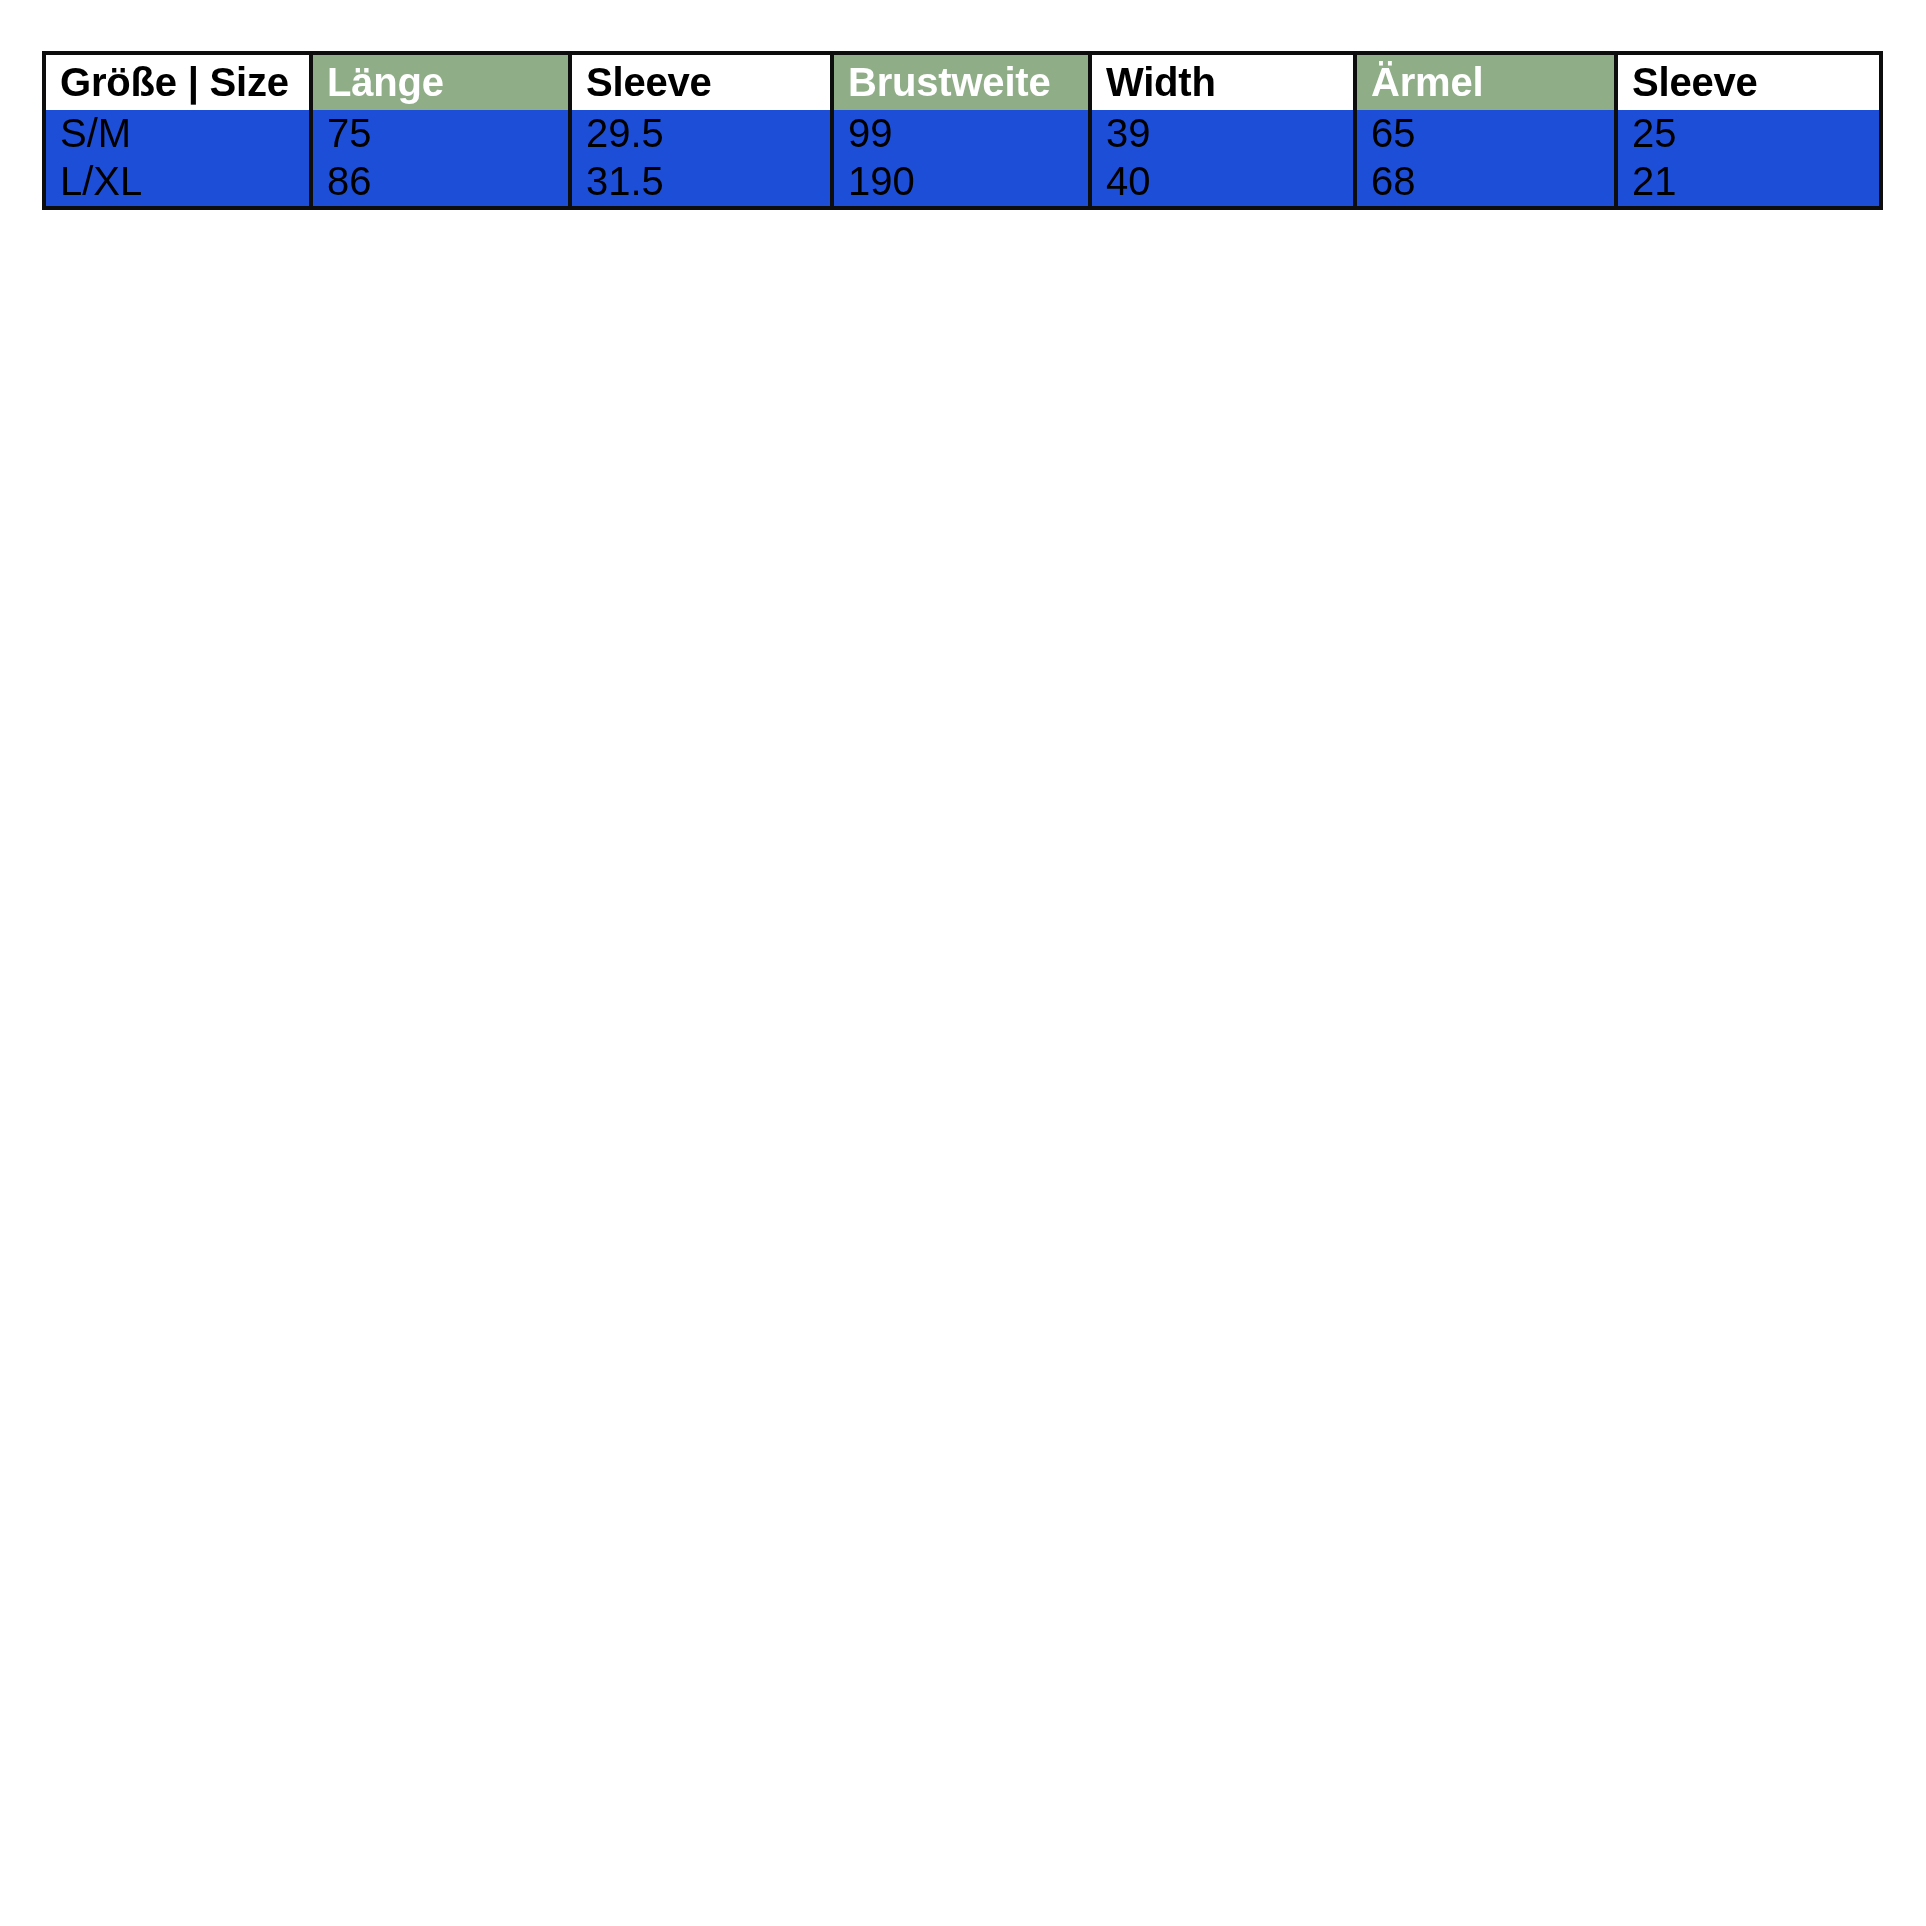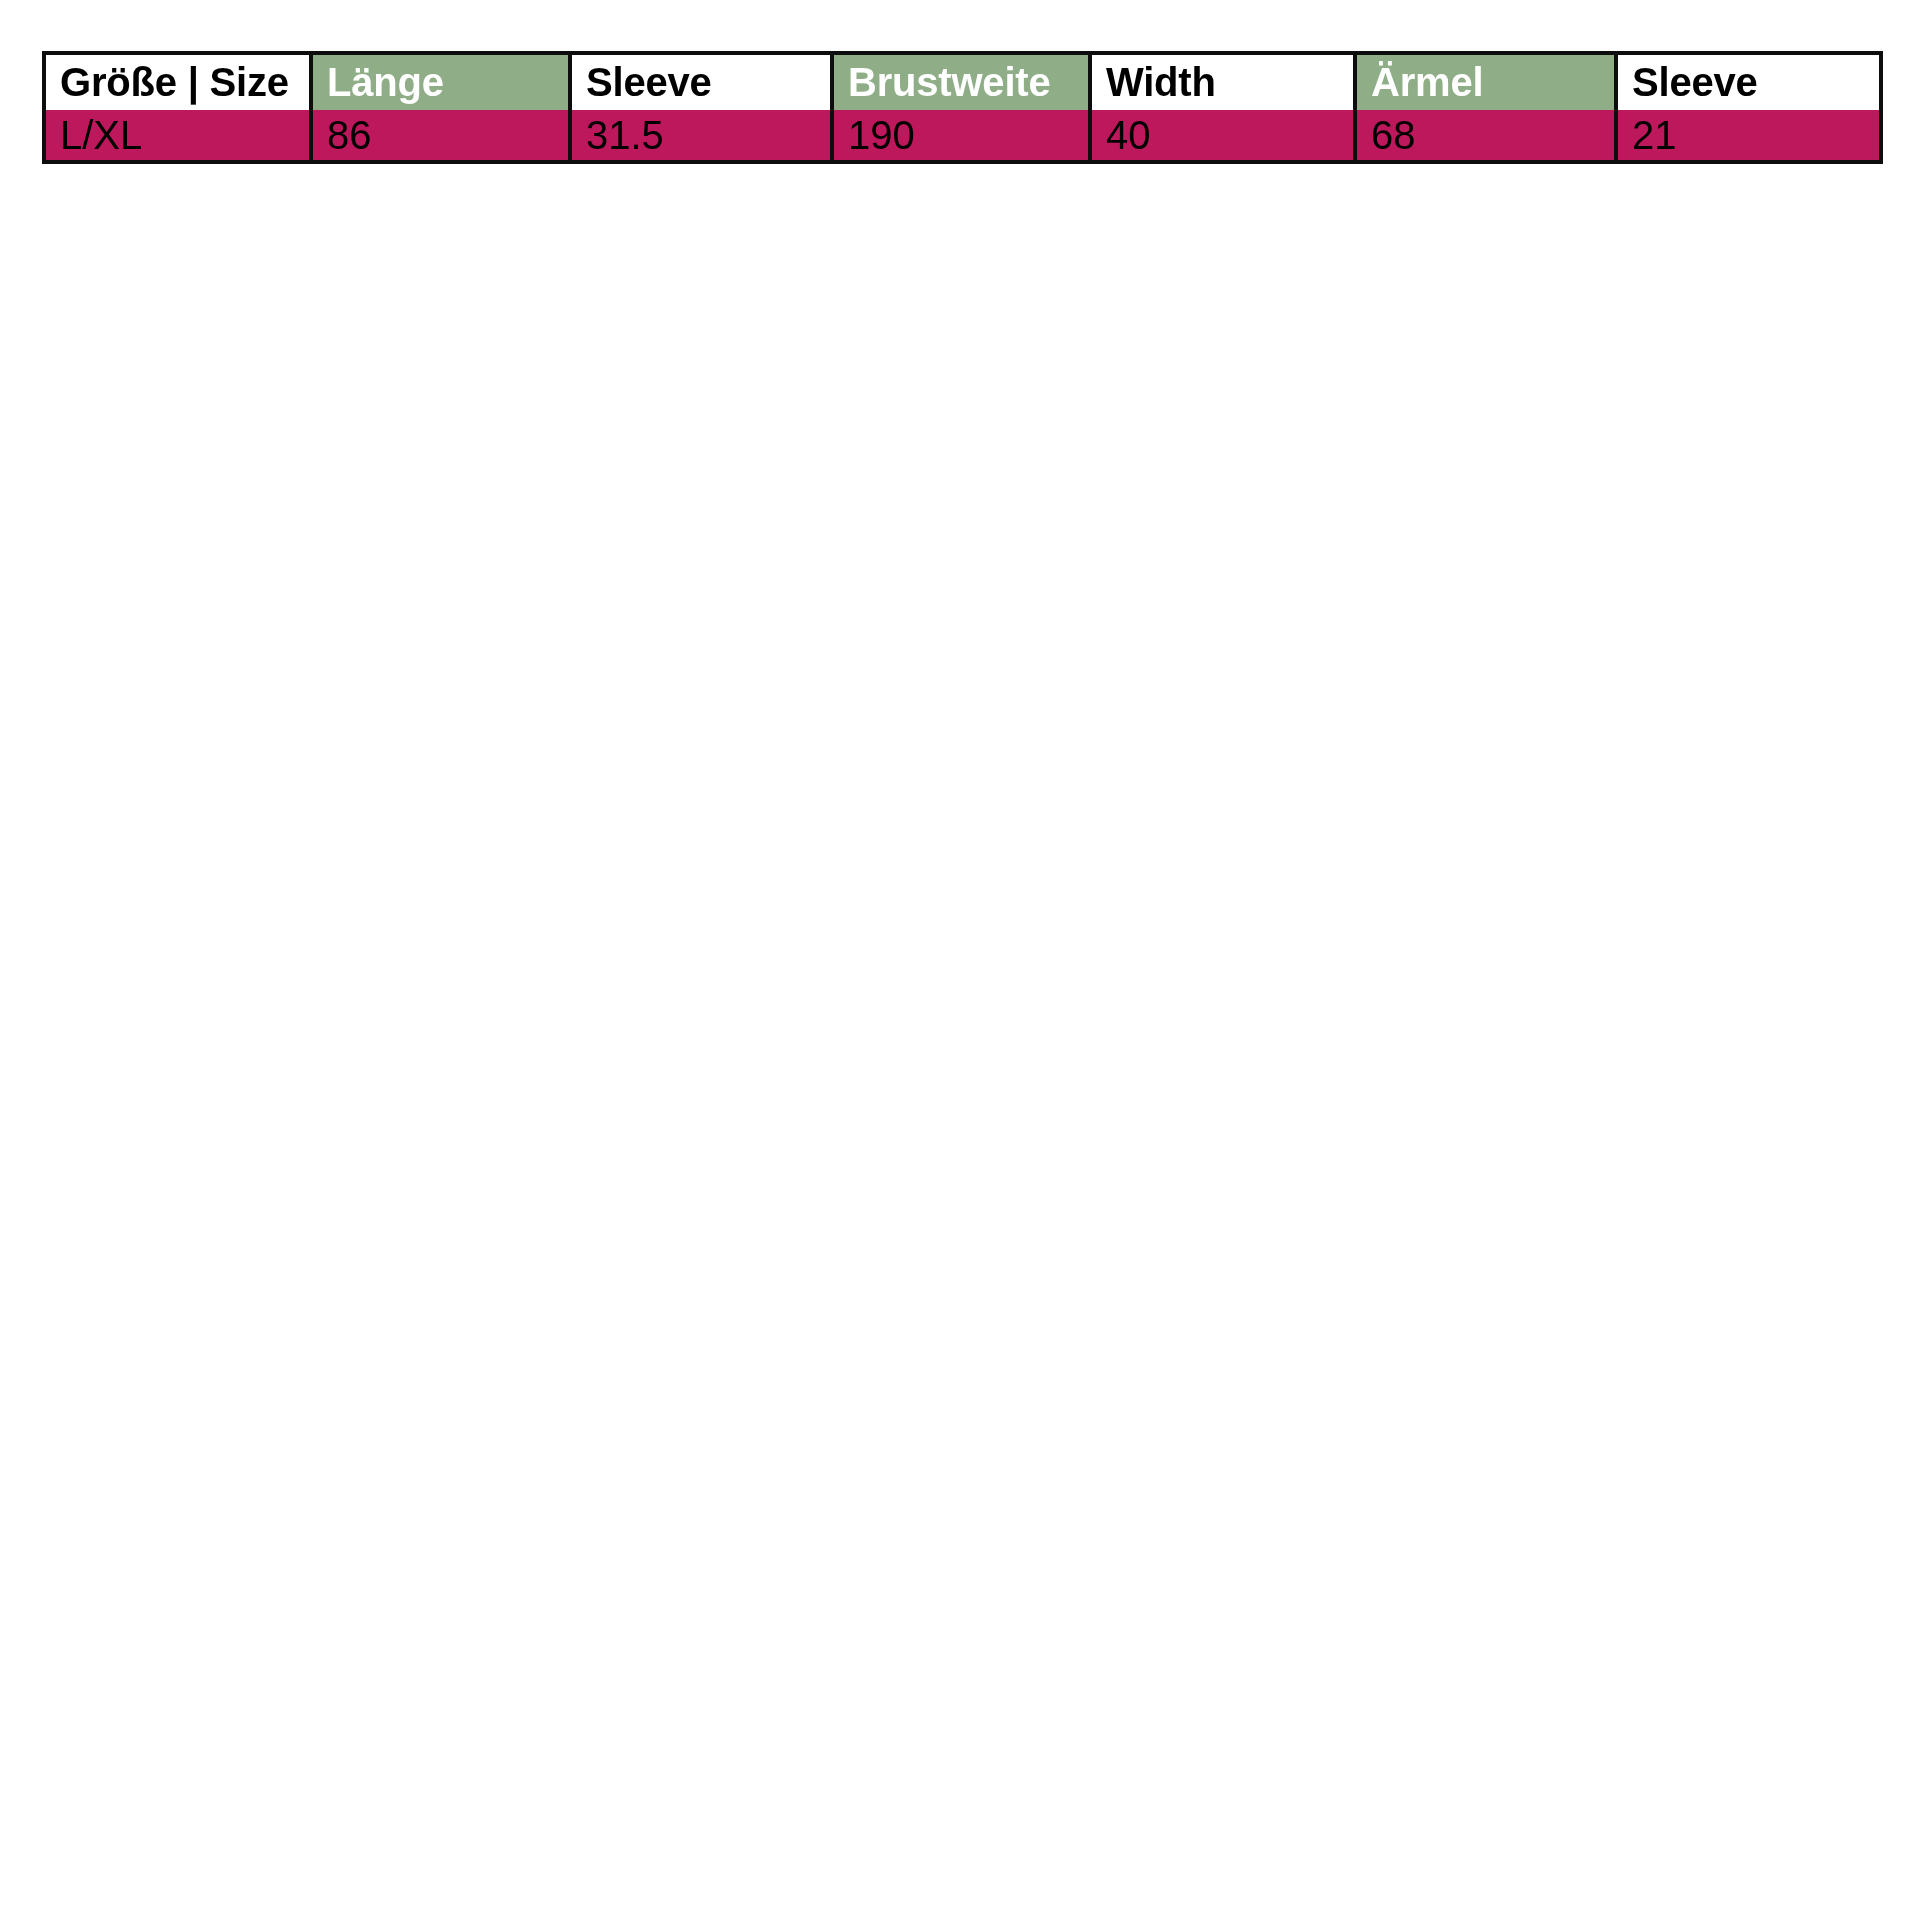--- a/index.html
+++ b/index.html
@@ -19,21 +19,21 @@
     position: absolute;
     left: 42px;
     top: 51px;
     width: 1839px;
   }
 
   table.size-chart {
     border-collapse: collapse;
     table-layout: fixed;
     width: 1839px;
-    background: #be185d;
+    background: #1d4ed8;
   }
 
   table.size-chart td,
   table.size-chart th {
     padding: 0 14px;
     margin: 0;
     text-align: left;
     vertical-align: middle;
     white-space: nowrap;
     overflow: hidden;
@@ -118,20 +118,29 @@
         <th class="hdr-green vdiv" style="background: rgb(143, 173, 135); color: rgb(255, 255, 255);">Länge</th>
         <th class="hdr-plain vdiv">Sleeve</th>
         <th class="hdr-green vdiv" style="background: rgb(143, 173, 135); color: rgb(255, 255, 255);">Brustweite</th>
         <th class="hdr-plain vdiv">Width</th>
         <th class="hdr-green vdiv" style="background: rgb(143, 173, 135); color: rgb(255, 255, 255);">Ärmel</th>
         <th class="hdr-plain vdiv">Sleeve</th>
       </tr>
     </thead>
     <tbody>
 
+      <tr class="data-row">
+        <td>S/M</td>
+        <td class="vdiv">75</td>
+        <td class="vdiv">29.5</td>
+        <td class="vdiv">99</td>
+        <td class="vdiv">39</td>
+        <td class="vdiv">65</td>
+        <td class="vdiv">25</td>
+      </tr>
 
       <tr class="data-row last">
         <td>L/XL</td>
         <td class="vdiv">86</td>
         <td class="vdiv">31.5</td>
         <td class="vdiv">190</td>
         <td class="vdiv">40</td>
         <td class="vdiv">68</td>
         <td class="vdiv">21</td>
       </tr>

